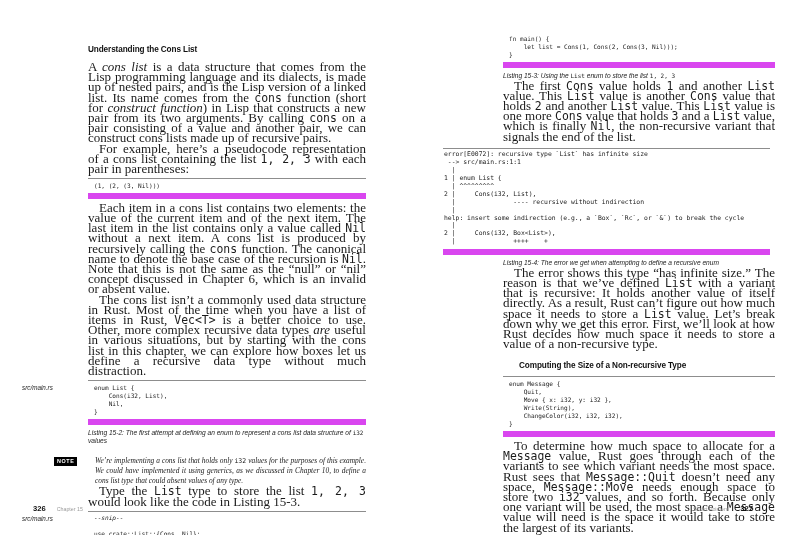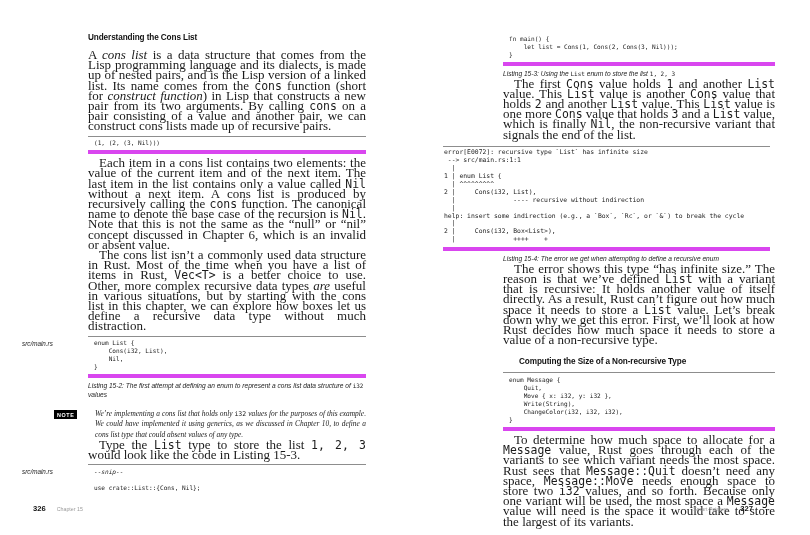--- a/index.html
+++ b/index.html
@@ -10,32 +10,32 @@
   }
   .spread{position:relative;width:810px;height:535px;overflow:hidden;}
   .page{position:absolute;top:0;height:535px;overflow:hidden;}
   .page-left{left:0;width:405px;}
   .page-right{left:405px;width:405px;}
   .col{position:absolute;}
   .col-l{left:88px;top:33px;width:278px;}
   .col-r{left:98px;top:30px;width:272px;}
   .heading{
     font-family:"Liberation Sans",sans-serif;font-weight:bold;
-    font-size:8.2px;letter-spacing:-0.1px;margin:0 0 8px 0;color:#111;
+    font-size:8.2px;letter-spacing:-0.1px;margin:12px 0 8px 0;color:#111;
   }
   .h2{margin:12px 0 6px 16px;}
   p.body{font-size:13px;line-height:10.2px;text-align:justify;margin:0;}
   p.indent{text-indent:11px;}
   .sp6{margin-top:6px;}
   .sp8{margin-top:8px;}
   .it{font-style:italic;}
   .code{font-family:"DejaVu Sans Mono","Liberation Mono",monospace;font-size:0.88em;font-style:normal;}
   .code-block{
     position:relative;margin:4px 0;padding:2.5px 0 3px 6px;
-    border-top:1px solid #8d8d8d;border-bottom:4px solid #d946ef;
+    border-top:1px solid #8d8d8d;border-bottom:6px solid #d946ef;
   }
   .code-block.no-top{border-top:none;padding-top:1px;}
   .code-block.no-bottom{border-bottom:none;}
   .code-block.wide{margin-left:-60px;width:calc(100% + 54px);padding-left:1px;margin-top:6px;}
   pre{
     margin:0;font-family:"DejaVu Sans Mono","Liberation Mono",monospace;
     font-size:6.1px;line-height:8px;white-space:pre;color:#222;
   }
   pre.err{font-size:6.4px;line-height:7.9px;}
   pre.snip-line{font-style:italic;}
@@ -66,20 +66,21 @@
 <body>
 
 <div class="spread">
 
   <div class="page page-left">
     <div class="col col-l">
 
       <h2 class="heading">Understanding the Cons List</h2>
 
       <p class="body"><span>A </span><span class="it">cons list</span><span> is a data structure that comes from the Lisp programming language and its dialects, is made up of nested pairs, and is the Lisp version of a linked list. Its name comes from the </span><span class="code">cons</span><span> function (short for </span><span class="it">construct function</span><span>) in Lisp that constructs a new pair from its two arguments. By calling </span><span class="code">cons</span><span> on a pair consisting of a value and another pair, we can construct cons lists made up of recursive pairs.</span></p>
+      <p class="body indent"><span>For example, here’s a pseudocode representation of a cons list containing the list </span><span class="code">1, 2, 3</span><span> with each pair in parentheses:</span></p>
 
       <div class="code-block">
         <pre>(1, (2, (3, Nil)))</pre>
       </div>
 
       <p class="body indent"><span>Each item in a cons list contains two elements: the value of the current item and of the next item. The last item in the list contains only a value called </span><span class="code">Nil</span><span> without a next item. A cons list is produced by recursively calling the </span><span class="code">cons</span><span> function. The canonical name to denote the base case of the recursion is </span><span class="code">Nil</span><span>. Note that this is not the same as the “null” or “nil” concept discussed in Chapter 6, which is an invalid or absent value.</span></p>
       <p class="body indent"><span>The cons list isn’t a commonly used data structure in Rust. Most of the time when you have a list of items in Rust, </span><span class="code">Vec&lt;T&gt;</span><span> is a better choice to use. Other, more complex recursive data types </span><span class="it">are</span><span> useful in various situations, but by starting with the cons list in this chapter, we can explore how boxes let us define a recursive data type without much distraction.</span></p>
 
       <div class="code-block">
         <span class="margin-label">src/main.rs</span>

